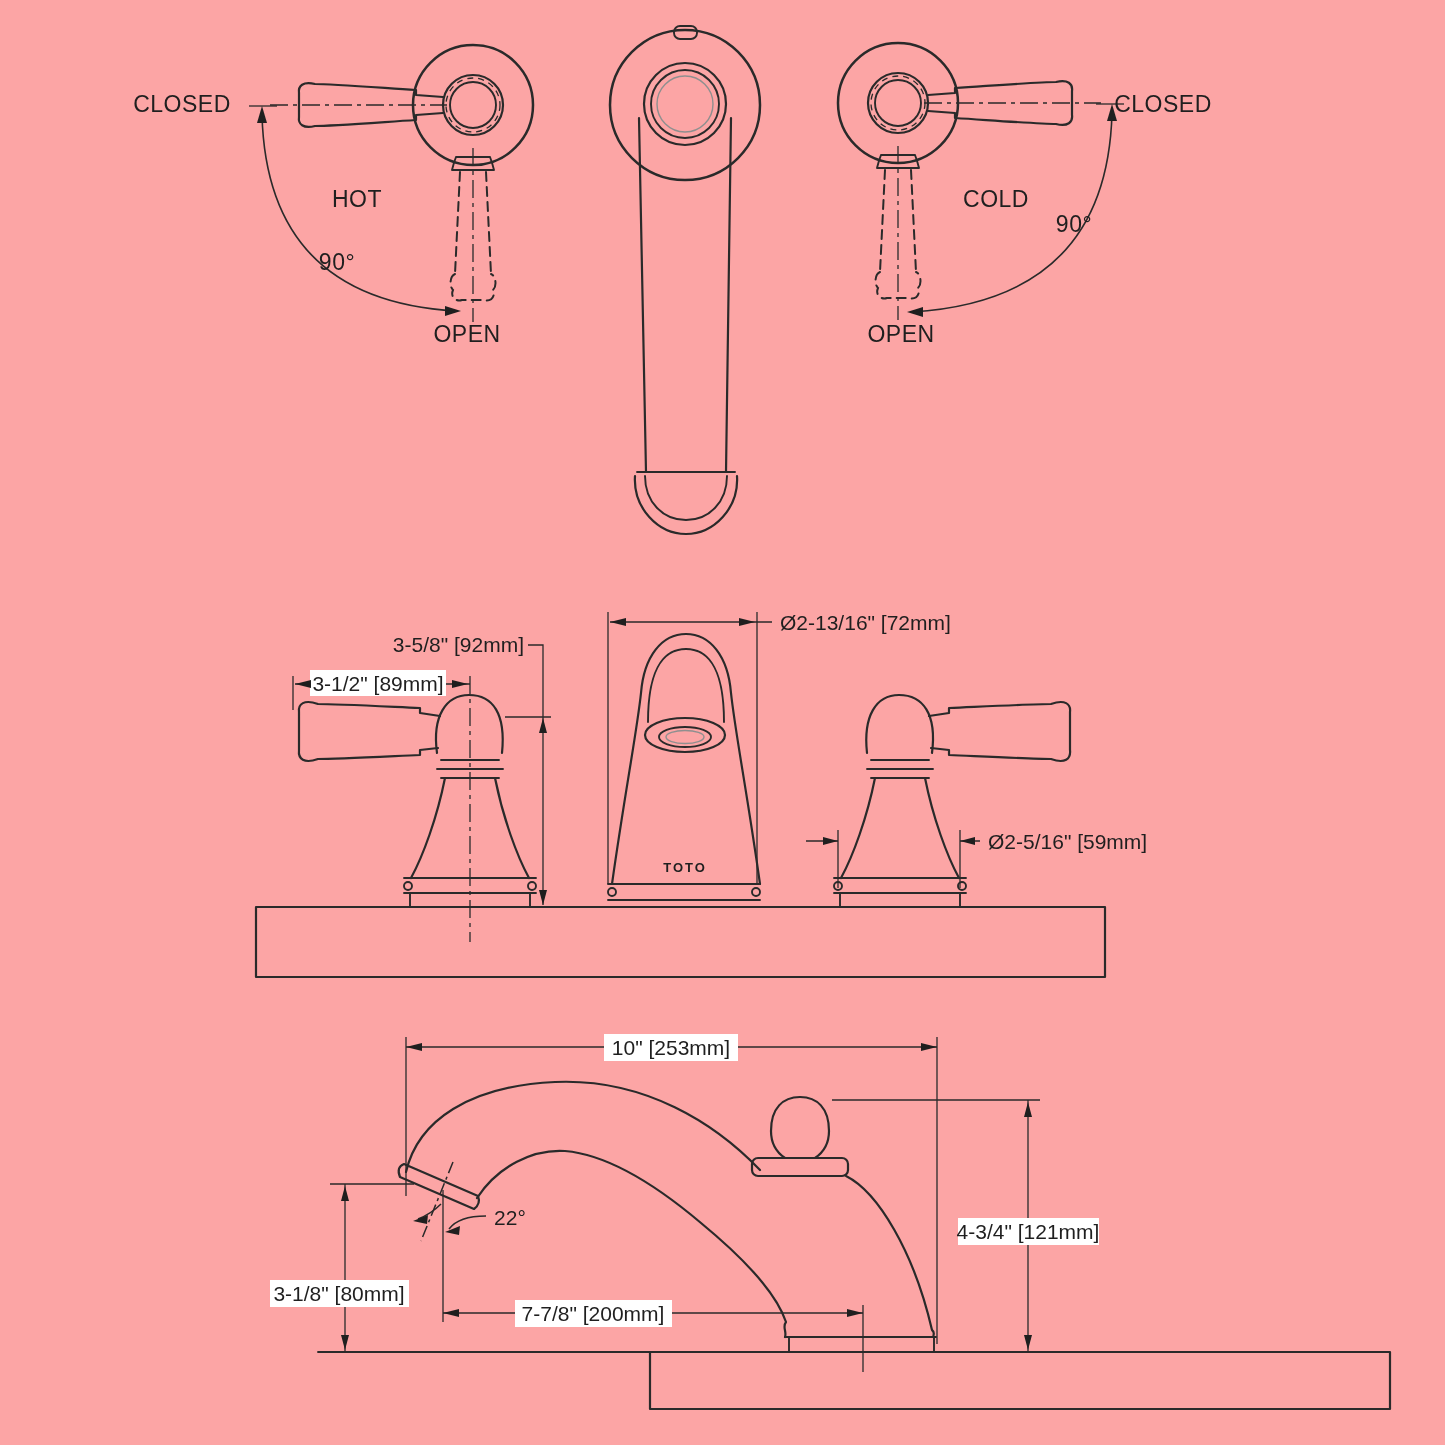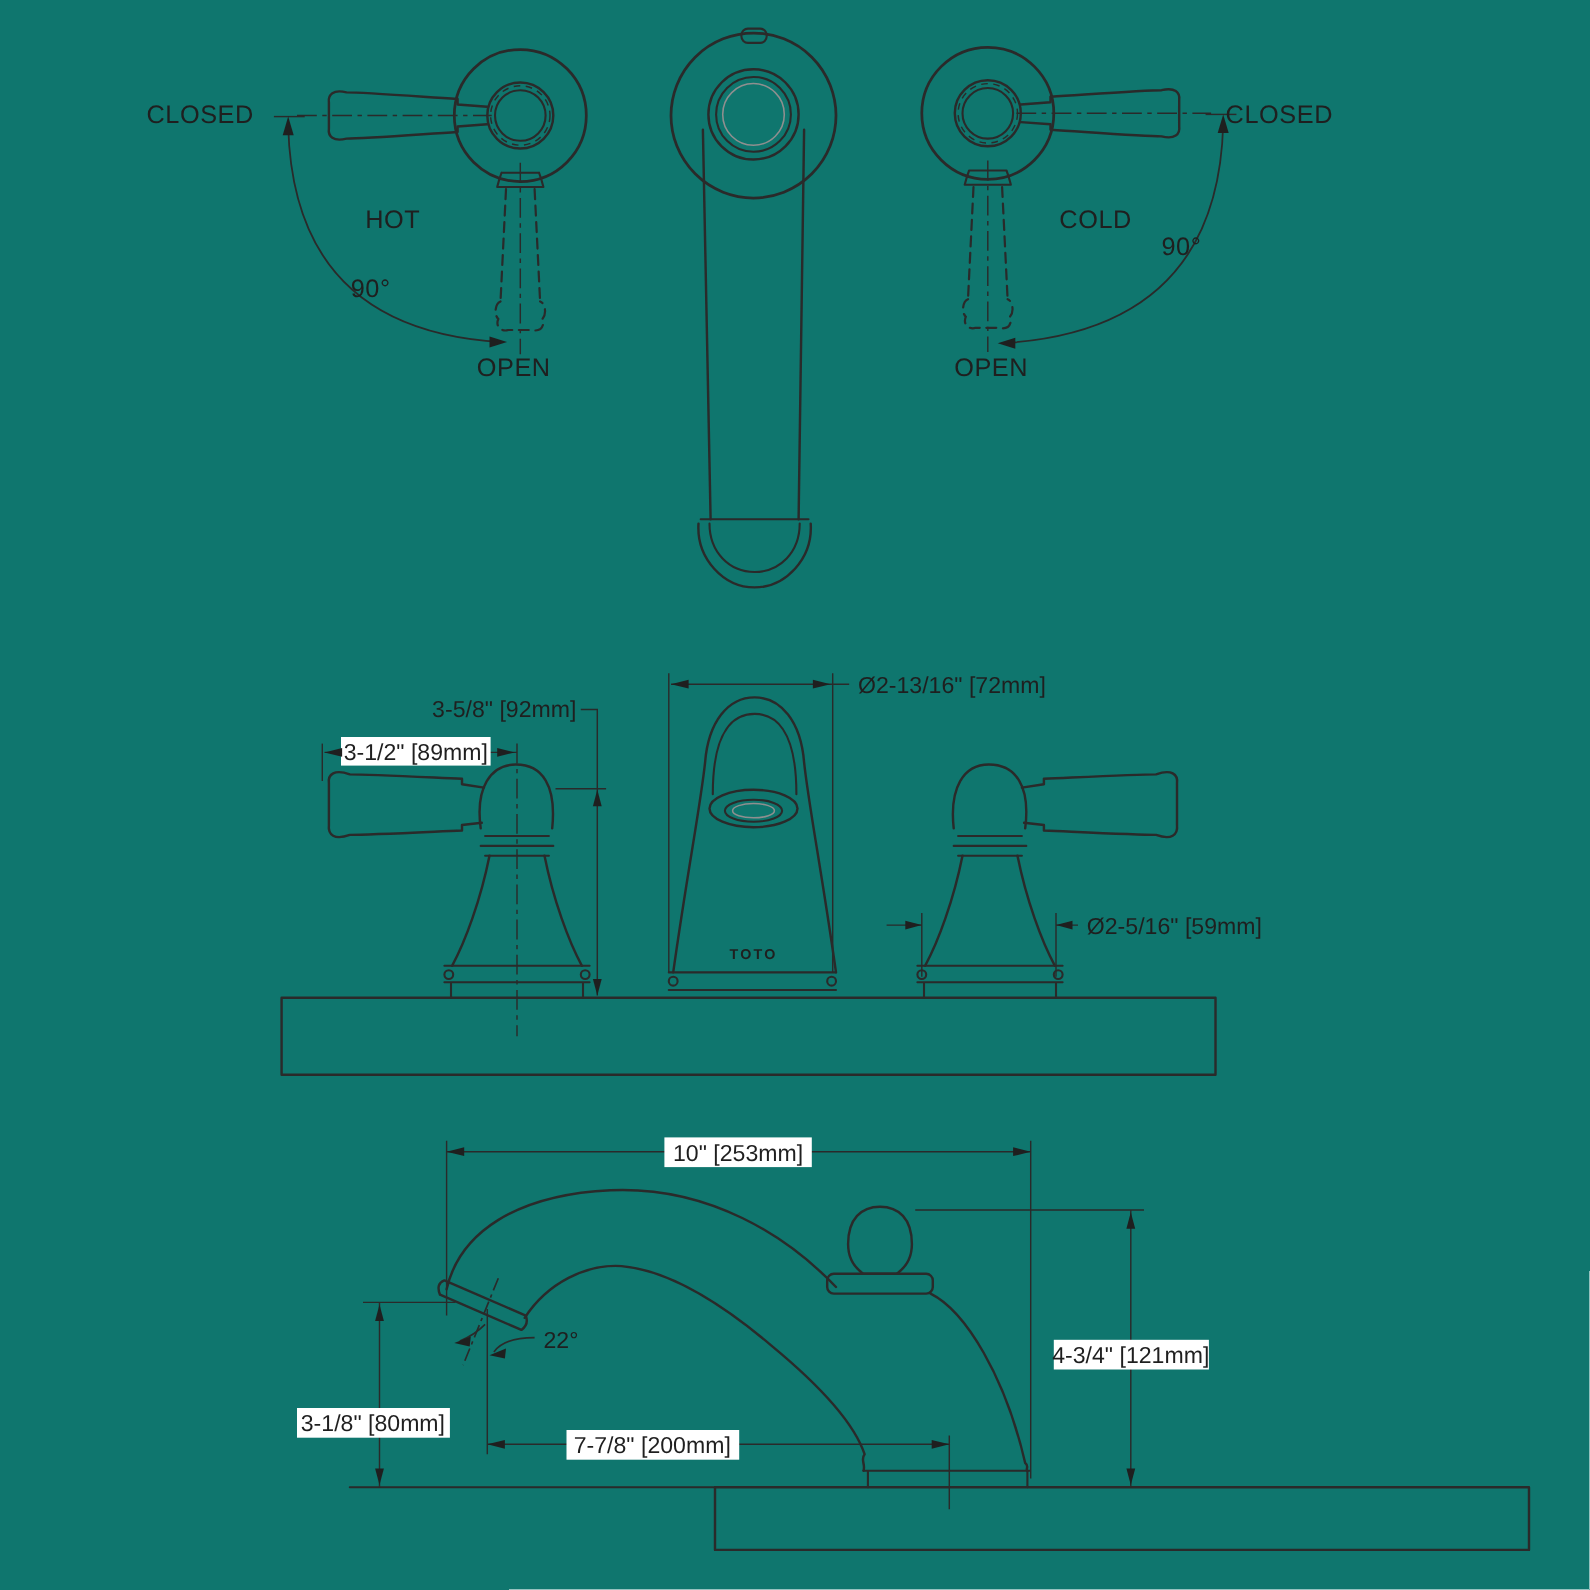--- a/index.html
+++ b/index.html
@@ -1,16 +1,16 @@
 <!DOCTYPE html>
 <html><head>
 <meta charset="utf-8">
 <style>
   html,body{margin:0;padding:0;background:#fff;}
-  .page{width:1445px;height:1445px;background:#0f766e;position:relative;overflow:hidden;
+  .page{width:1445px;height:1445px;background:#fca5a5;position:relative;overflow:hidden;
         font-family:"Liberation Sans", sans-serif;}
   svg{display:block;}
   .lbl{fill:#1f1f1f;font-size:23px;letter-spacing:0.5px;}
   .dim{fill:#1f1f1f;font-size:21px;}
   .brand{fill:#1f1f1f;font-size:13px;font-weight:bold;letter-spacing:2px;}
   .s  {stroke:#2a2a2a;fill:none;stroke-width:2.2;stroke-linecap:round;stroke-linejoin:round;}
   .s2 {stroke:#2a2a2a;fill:none;stroke-width:1.9;stroke-linecap:round;}
   .thin{stroke:#2a2a2a;fill:none;stroke-width:1.3;}
   .gray{stroke:#8f8f8f;fill:none;stroke-width:1.4;}
   .dash{stroke:#2a2a2a;fill:none;stroke-width:2;stroke-dasharray:9 6;stroke-linecap:round;}

